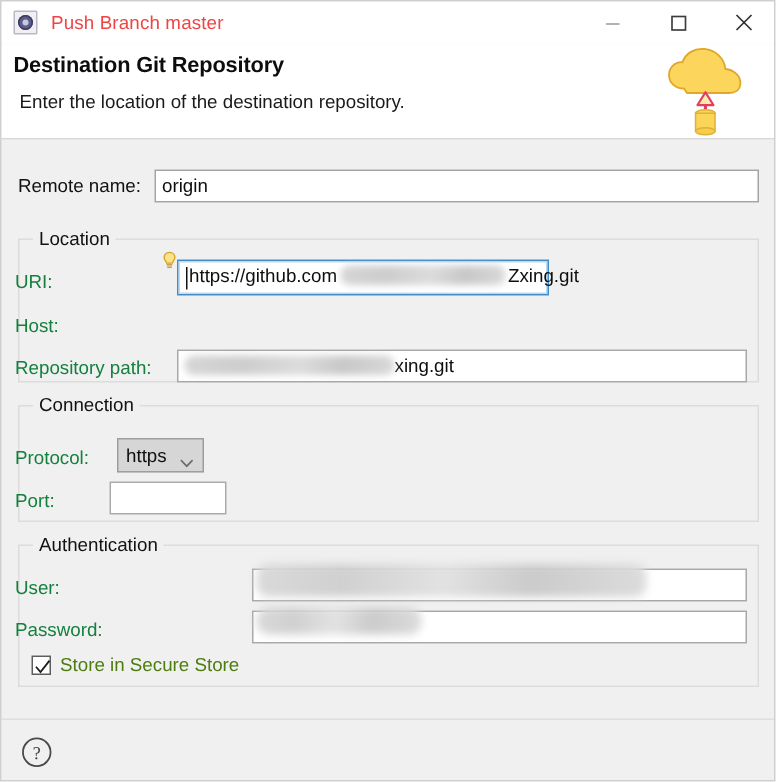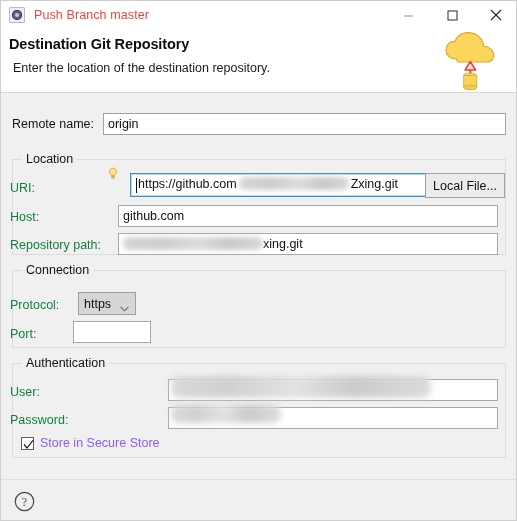--- a/index.html
+++ b/index.html
@@ -192,22 +192,22 @@
 
   
   #uri-label { left: 9px; top: 180px; }
   #uri-wrap {
     position: absolute;
     left: 117px; top: 172px;
     width: 300px; height: 24px;
   }
   #uri-input {
     position: absolute;
-    left: 12px; top: 0;
-    width: 300px; height: 24px;
+    left: 0; top: 0;
+    width: 248px; height: 24px;
   }
   .uri-caret {
     position: absolute;
     left: 5px; top: 4px;
     width: 1px; height: 15px;
     background: #111;
   }
   .uri-text {
     position: absolute;
     left: 7px; top: 3px;
@@ -301,21 +301,21 @@
     box-sizing: border-box;
     border: 1px solid #5d5d5d;
     background: #fff;
     position: relative;
     flex: 0 0 auto;
   }
   .cbox svg { position: absolute; left: 1px; top: 1px; }
   #store-check .lbl-txt {
     margin-left: 6px;
     font-size: 12.5px;
-    color: #8b5cf6;
+    color: #4d7c0f;
     white-space: nowrap;
   }
 
   
   .footer-sep {
     position: absolute;
     left: 0; top: 478px;
     width: 517px; height: 1px;
     background: #dedede;
   }
@@ -393,24 +393,22 @@
         <path d="M5 1.2 C7.2 1.2 8.6 2.8 8.6 4.7 C8.6 6.3 7.3 7.1 6.9 8.4 L3.1 8.4 C2.7 7.1 1.4 6.3 1.4 4.7 C1.4 2.8 2.8 1.2 5 1.2 Z" fill="#fde28a" stroke="#d3a527" stroke-width="0.9"></path>
         <rect x="3.1" y="9" width="3.8" height="1.1" fill="#c9a24e"></rect>
         <rect x="3.4" y="10.6" width="3.2" height="1.1" fill="#c9a24e"></rect>
       </svg>
     </div>
     <div class="txt focused" id="uri-input">
       <span class="uri-caret"></span>
       <span class="uri-text"><span>https://github.com</span><span class="redact" style="width:110px;height:13px;margin:0 2px;"></span><span>Zxing.git</span></span>
     </div>
   </div>
-  <button id="local-file-btn">Local File...</button>
 
   <div class="field-label" id="host-label">Host:</div>
-  <input class="txt" id="host-input" type="text" value="github.com" style="">
 
   <div class="field-label" id="repo-label">Repository path:</div>
   <div class="txt" id="repo-input">
     <span class="redact" style="width:140px;height:13px;"></span><span>xing.git</span>
   </div>
 
   <div class="group" id="group-connection">
     <span class="group-title">Connection</span>
   </div>
 

